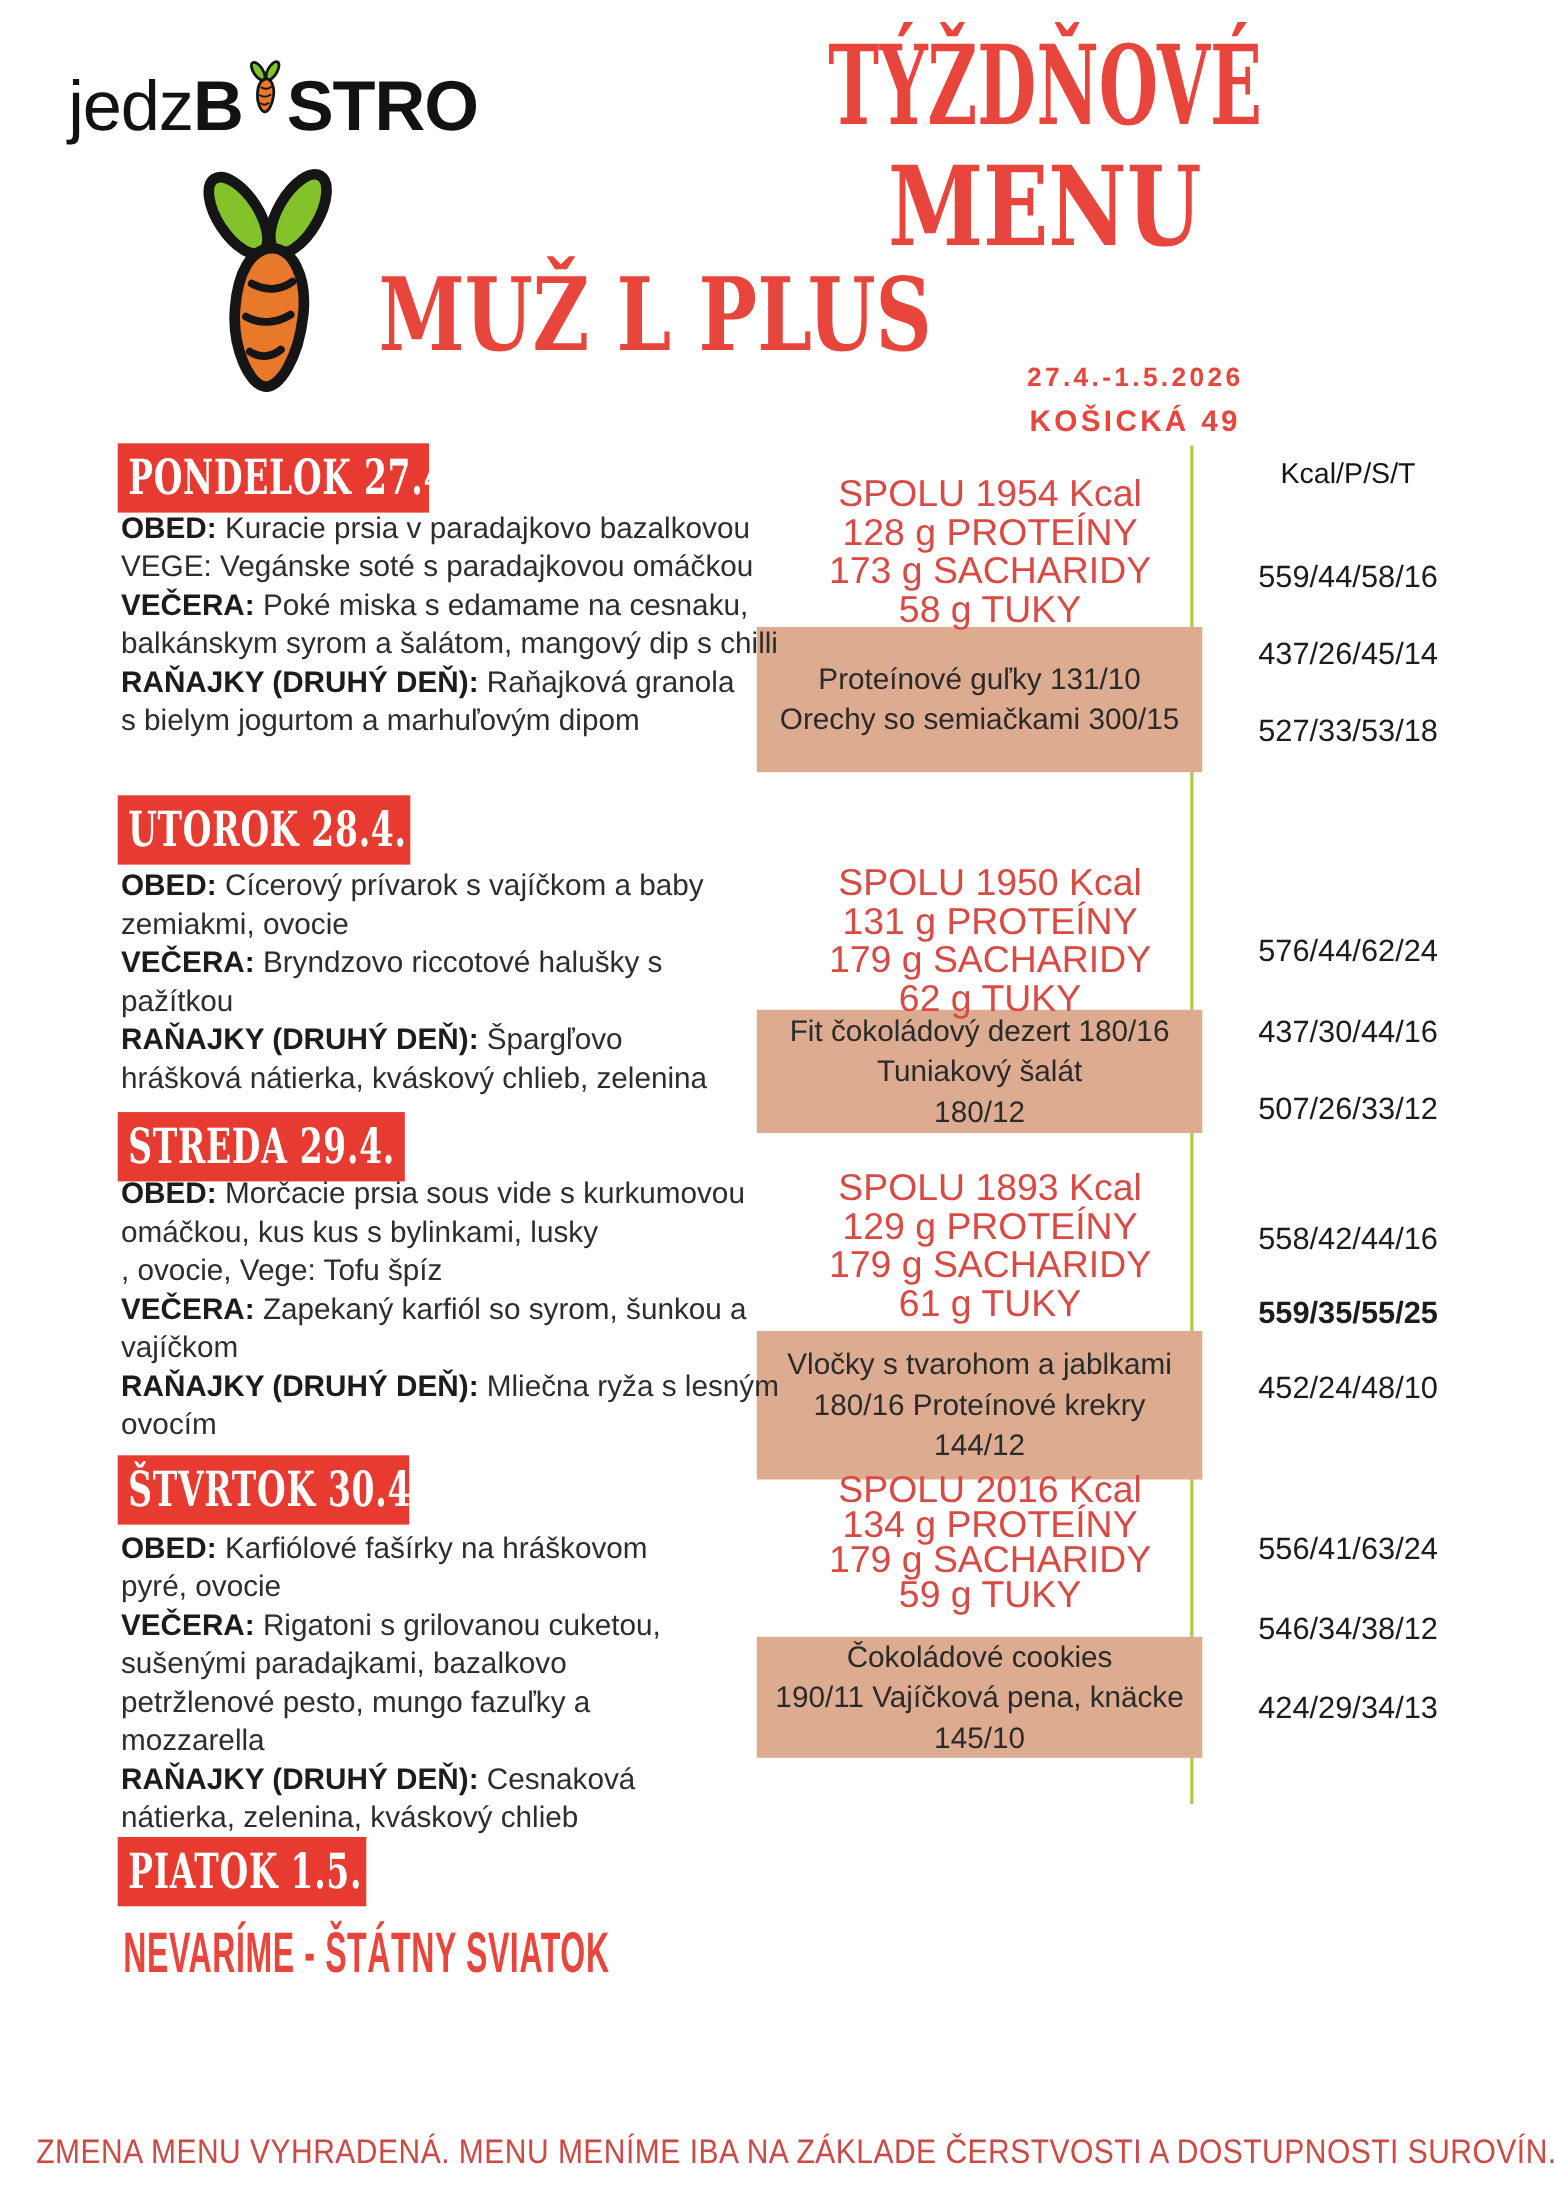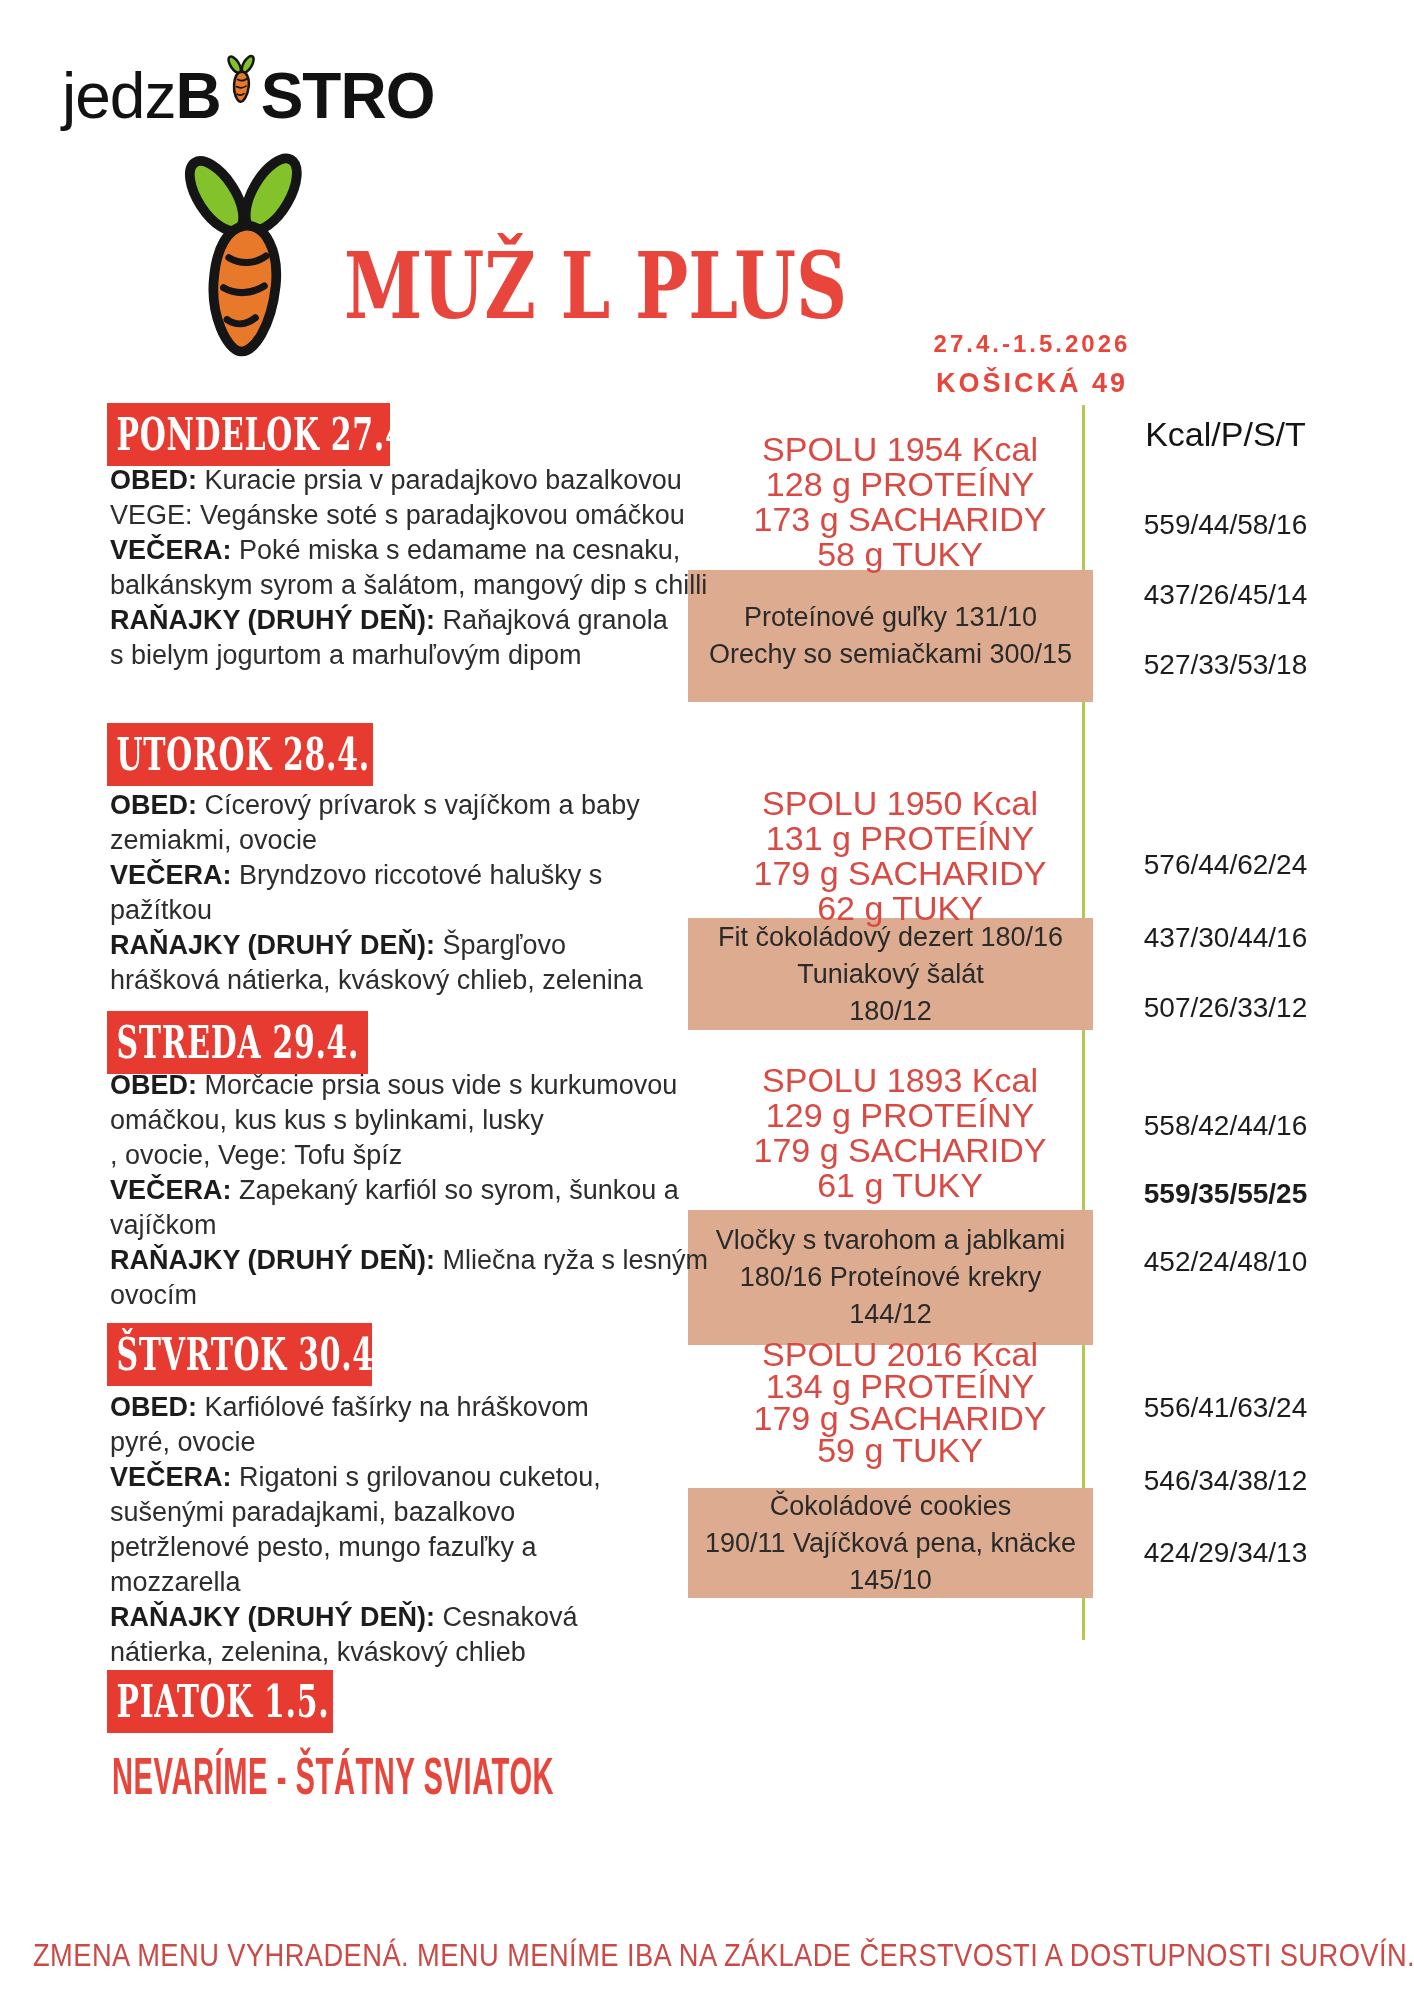--- a/index.html
+++ b/index.html
@@ -17,21 +17,21 @@
              font-size:92px;line-height:92px;color:var(--title-red,#e8463d);transform:scaleX(0.77);
              transform-origin:left center;white-space:nowrap;}
   .main-title{position:absolute;left:630px;top:22px;width:640px;text-align:center;
               font-family:"DejaVu Serif",serif;font-weight:700;color:var(--title-red,#e8463d);}
   .main-title .l1{font-size:100px;line-height:112px;display:inline-block;transform:scaleX(0.62);white-space:nowrap;}
   .main-title .l2{font-size:100px;line-height:108px;display:inline-block;transform:scaleX(0.78);white-space:nowrap;}
   .date-range{position:absolute;left:832px;top:330px;width:400px;text-align:center;font-weight:700;
               font-size:24px;letter-spacing:3px;color:var(--title-red,#e8463d);white-space:nowrap;}
   .address{position:absolute;left:832px;top:368px;width:400px;text-align:center;font-weight:700;
            font-size:27px;letter-spacing:3px;color:var(--title-red,#e8463d);white-space:nowrap;}
-  .col-header{position:absolute;left:1128px;top:415px;width:195px;text-align:center;font-size:34px;color:#141414;}
+  .col-header{position:absolute;left:1128px;top:415px;width:195px;text-align:center;font-size:26px;color:#141414;}
 
   .green-line{position:absolute;left:1082px;top:405px;width:3px;height:1235px;background:var(--line-green,#b4c950);z-index:0;}
 
   
   .day-banner{position:absolute;left:107px;height:63px;background:var(--banner-red,#e73a31);display:flex;align-items:center;z-index:2;}
   .day-banner-text{font-family:"DejaVu Serif",serif;font-weight:700;font-size:44px;color:#ffffff;
                    transform:scaleX(0.68);transform-origin:left center;white-space:nowrap;padding-left:14px;letter-spacing:1px;}
   .day-text{position:absolute;left:110px;font-size:27px;line-height:35px;color:#2d2d2d;z-index:3;}
   .meal-line{white-space:nowrap;}
   .meal-label{font-weight:700;color:#1c1c1c;}
@@ -73,20 +73,24 @@
       <ellipse cx="132" cy="50" rx="21" ry="45" fill="#84c22c" stroke-width="11" transform="rotate(30 132 50)"></ellipse>
       <path d="M101,86 C126,82 141,116 137,154 C132,200 112,230 97,228 C82,226 63,188 67,146 C70,110 83,89 101,86 Z" fill="#e8782a" stroke-width="11"></path>
       <path d="M84,122 C98,130 114,129 126,120" fill="none" stroke-width="8"></path>
       <path d="M78,156 C92,164 110,163 124,154" fill="none" stroke-width="8"></path>
       <path d="M82,192 C92,199 104,198 114,190" fill="none" stroke-width="8"></path>
     </g>
   </svg>
 
   <div class="plan-name">MUŽ L PLUS</div>
 
+  <div class="main-title">
+    <div><span class="l1">TÝŽDŇOVÉ</span></div>
+    <div><span class="l2">MENU</span></div>
+  </div>
   <div class="date-range">27.4.-1.5.2026</div>
   <div class="address">KOŠICKÁ 49</div>
   <div class="col-header">Kcal/P/S/T</div>
 
   <div class="green-line"></div>
 
   <section>
     <div class="day-banner" style="top:403px;width:283px;">
       <span class="day-banner-text">PONDELOK 27.4.</span>
     </div>

